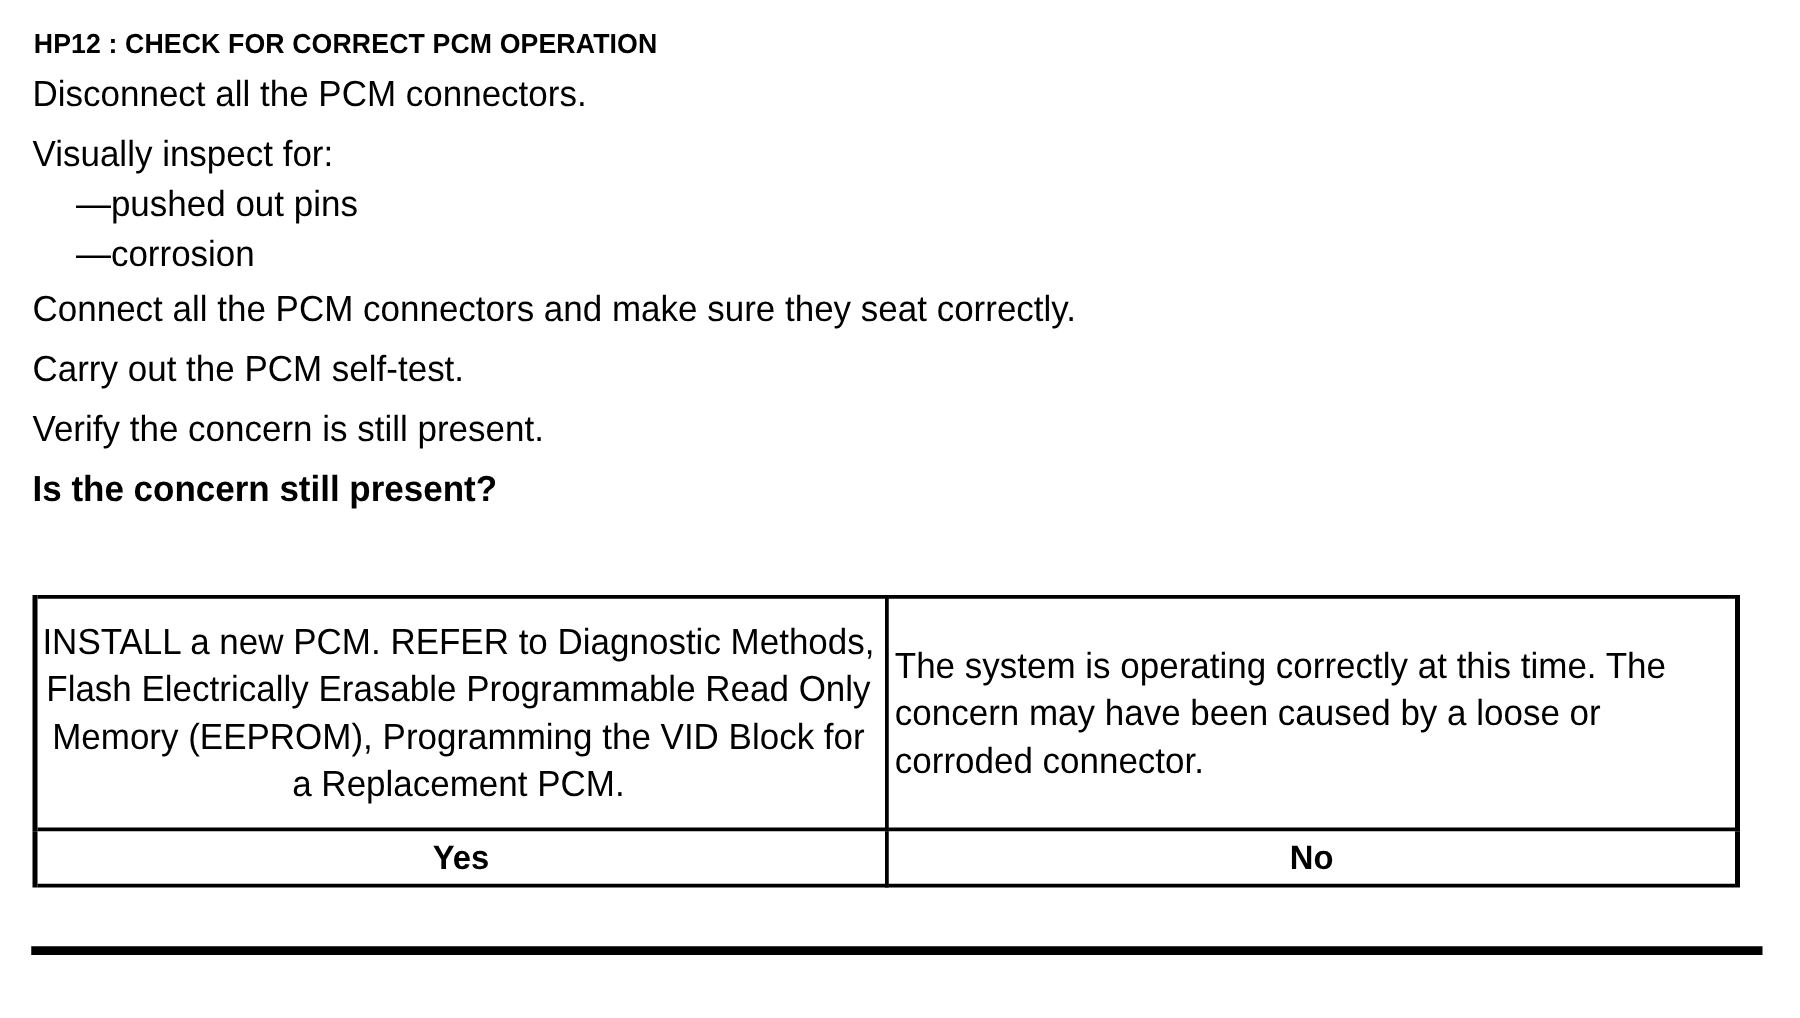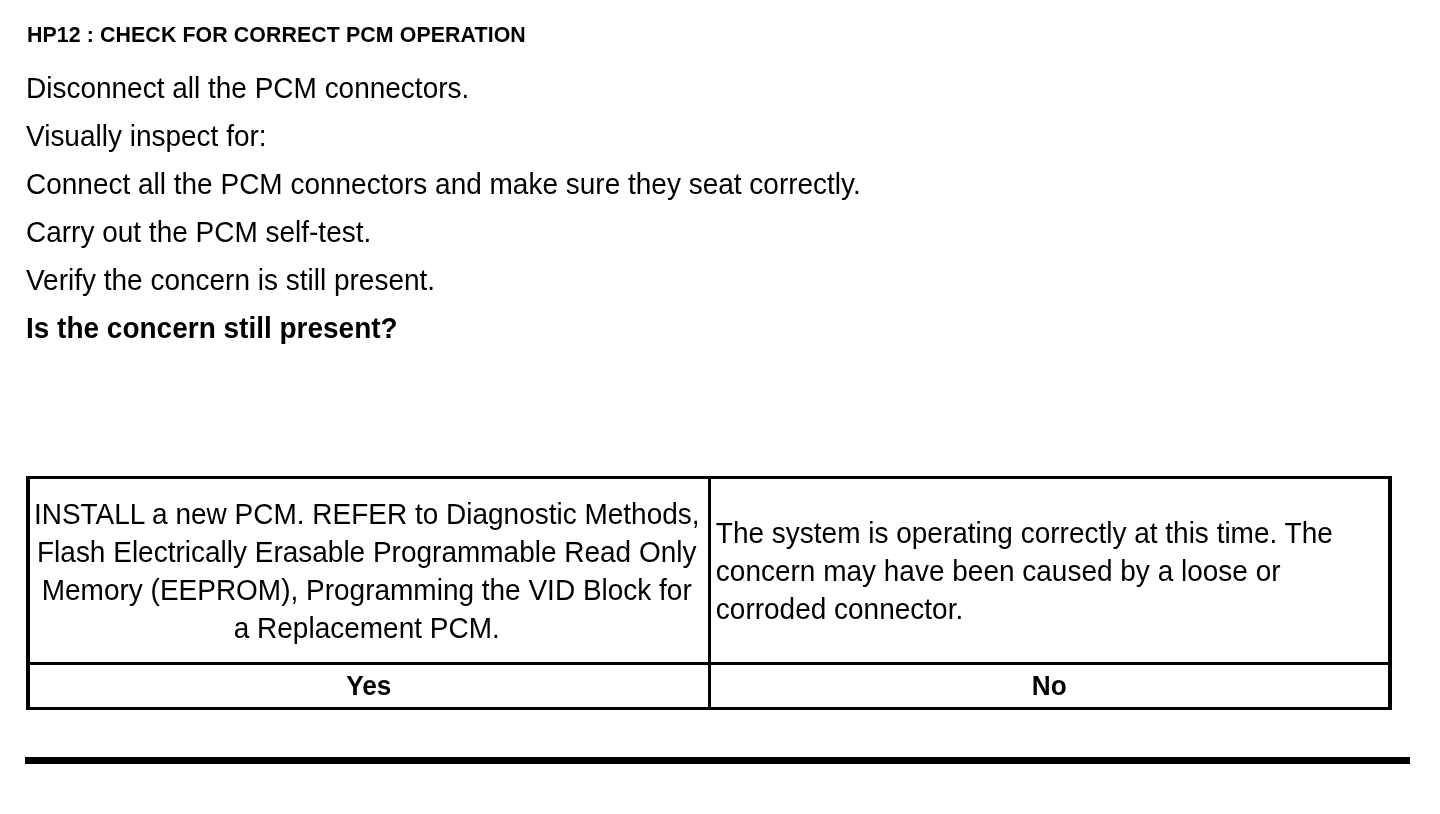--- a/index.html
+++ b/index.html
@@ -36,21 +36,21 @@
     line-height: 26px;
     white-space: nowrap;
     transform: scaleX(0.97);
     transform-origin: left top;
   }
 
   
   .instructions {
     position: absolute;
     left: 26px;
-    top: 64px;
+    top: 52px;
     width: 1360px;
   }
   .instr-line {
     font-size: 29px;
     line-height: 48px;
     white-space: nowrap;
     transform: scaleX(0.965);
     transform-origin: left center;
   }
   .instr-line.bold {
@@ -139,20 +139,24 @@
 <div class="page">
 
   <div class="step-title">HP12 : CHECK FOR CORRECT PCM OPERATION</div>
 
   <div class="instructions">
 
     <div class="instr-line">Disconnect all the PCM connectors.</div>
 
     <div class="instr-line">Visually inspect for:</div>
 
+    <div class="sub-group">
+      <div class="instr-sub">—pushed out pins</div>
+      <div class="instr-sub">—corrosion</div>
+    </div>
 
     <div class="instr-line">Connect all the PCM connectors and make sure they seat correctly.</div>
 
     <div class="instr-line">Carry out the PCM self-test.</div>
 
     <div class="instr-line">Verify the concern is still present.</div>
 
     <div class="instr-line bold gap-before-bold">Is the concern still present?</div>
 
   </div>

